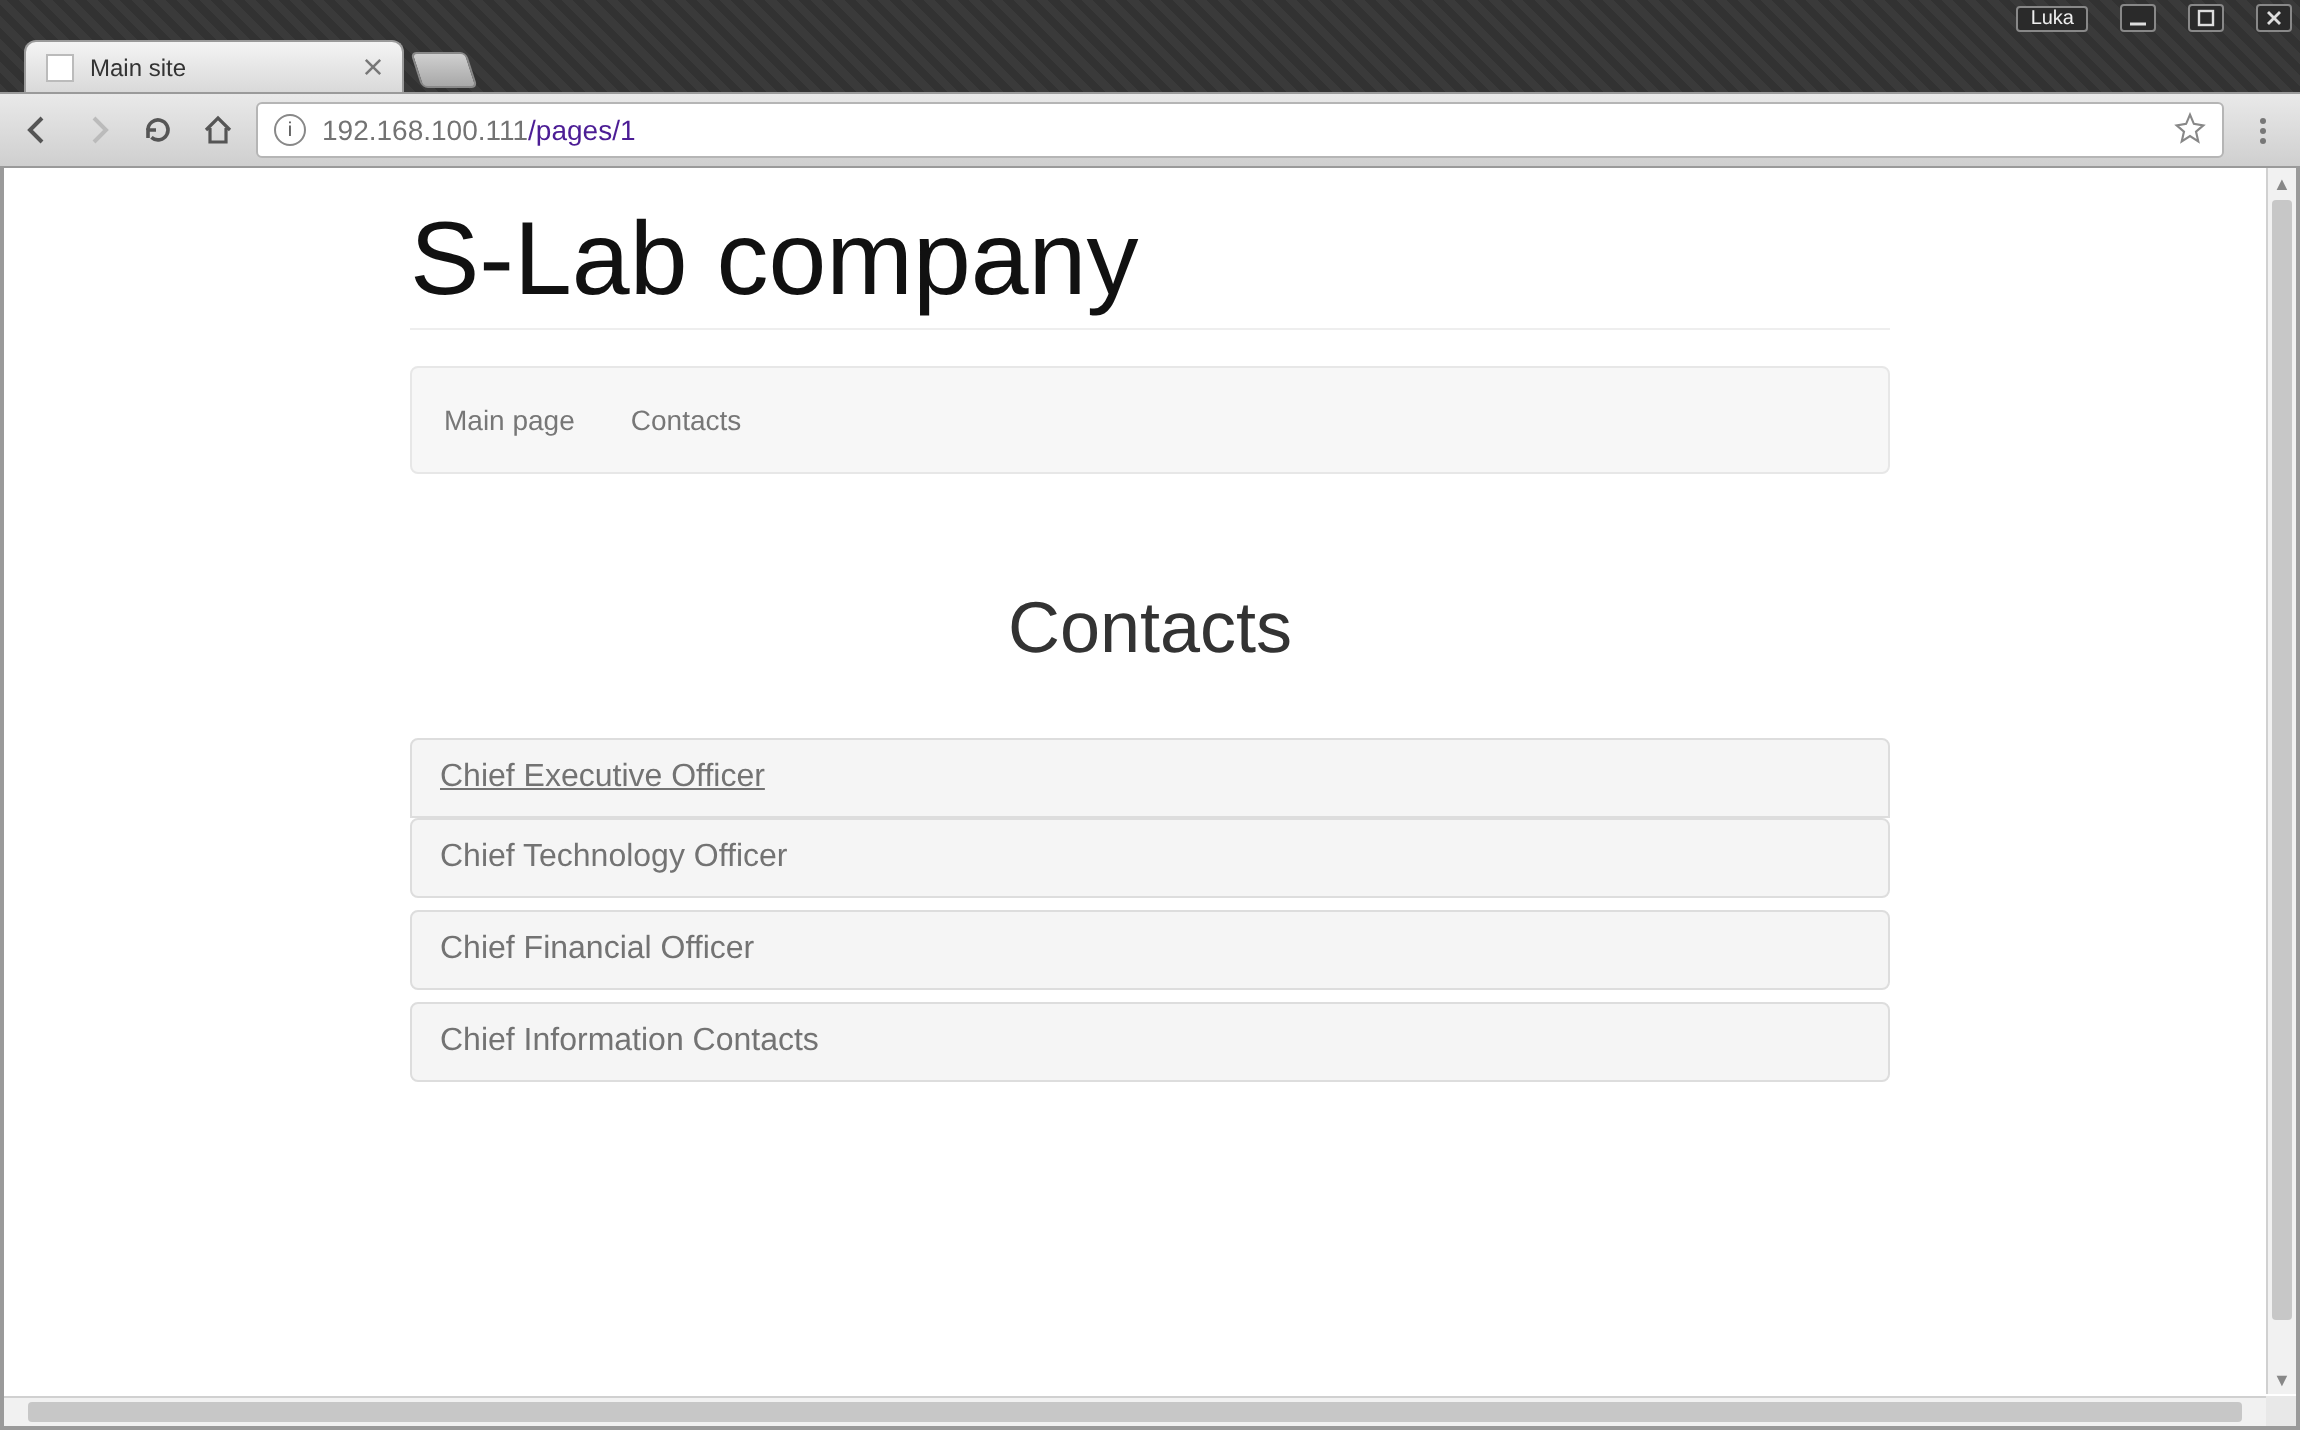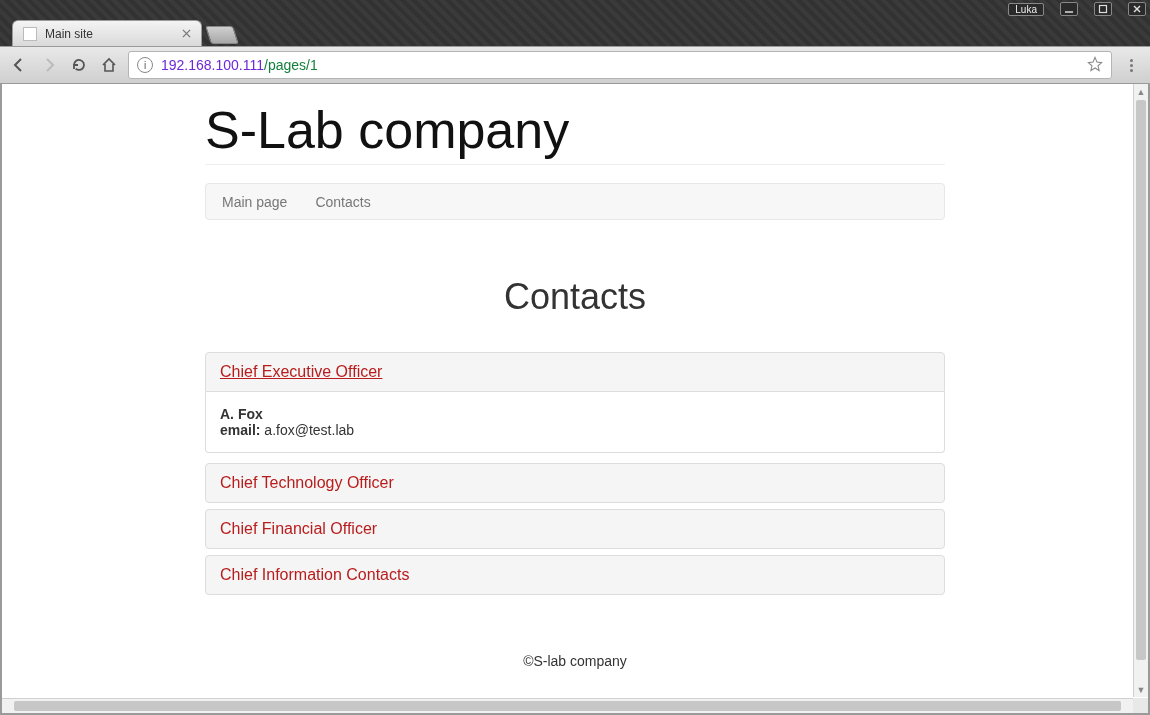--- a/index.html
+++ b/index.html
@@ -58,22 +58,22 @@
     display:flex; align-items:center; gap:8px; padding: 0 8px;
   }
   .navicon { width:22px; height:22px; display:flex; align-items:center; justify-content:center; cursor:pointer; color:#555; }
   .navicon.disabled { color:#aaa; cursor:default; }
   .navicon svg { width:16px; height:16px; }
   .omnibox {
     flex:1; height:28px; background:#fff; border:1px solid #b5b5b5; border-radius:3px;
     display:flex; align-items:center; padding:0 8px; gap:8px; font-size:14px;
   }
   .omnibox .info-icon { width:16px; height:16px; border:1px solid #888; border-radius:50%; display:flex; align-items:center; justify-content:center; font-size:10px; color:#555; }
-  .omnibox .url-host { color:#6d28d9; }
-  .omnibox .url-path { color:#15803d; }
+  .omnibox .url-host { color:#737373; }
+  .omnibox .url-path { color:#4c1d95; }
   .omnibox .star { margin-left:auto; color:#888; cursor:pointer; }
   .menu-dots { width:22px; height:22px; display:flex; flex-direction:column; align-items:center; justify-content:center; gap:2px; cursor:pointer; }
   .menu-dots span { width:3px; height:3px; background:#777; border-radius:50%; }
 
   
   .viewport {
     flex:1; position:relative; background:#9a9a9a;
     padding: 0 2px 2px 2px;
     display:flex; flex-direction:column;
   }
@@ -106,33 +106,33 @@
   .scroll-corner { position:absolute; right:0; bottom:0; width:15px; height:15px; background:#e8e8e8; }
 
   
   .container { width: 740px; margin: 0 auto; padding-top: 16px; padding-bottom: 40px; }
   .site-header {
     font-size: 52px; font-weight: 400; color:#111; border-bottom:1px solid #eee;
     padding-bottom: 4px; margin-bottom: 18px;
   }
   .navbar {
     background:#f7f7f7; border:1px solid #e7e7e7; border-radius:4px;
-    height: 37px; display:flex; align-items:center; padding: 0 16px; gap: 28px;
+    height: 54px; display:flex; align-items:center; padding: 0 16px; gap: 28px;
     font-size: 14px; color:#777;
   }
   .navbar a { color:#777; text-decoration:none; cursor:pointer; }
 
   .page-title {
     margin-top: 56px; text-align:center; font-size: 36px; font-weight:400; color:#333;
   }
 
   .panels { margin-top: 34px; }
   .panel-hd {
     background:#f5f5f5; border:1px solid #ddd; border-radius:4px;
-    padding: 10px 14px; font-size:16px; color:#b91c1c; cursor:pointer;
+    padding: 10px 14px; font-size:16px; color:#737373; cursor:pointer;
     margin-bottom: 6px;
   }
   .panel-open .panel-hd { border-bottom-left-radius:0; border-bottom-right-radius:0; margin-bottom:0; }
   .panel-open .panel-hd span { text-decoration: underline; }
   .panel-body {
     border:1px solid #ddd; border-top:none; border-bottom-left-radius:4px; border-bottom-right-radius:4px;
     padding: 14px; font-size:14px; color:#333; margin-bottom: 10px;
   }
   .panel-body .name { font-weight:bold; }
   .panel-body .email-lbl { font-weight:bold; }
@@ -230,27 +230,20 @@
         </nav>
 
         <h2 class="page-title">Contacts</h2>
 
         <div class="panels">
 
           <div class="panel-open">
             <div class="panel-hd">
               <span>Chief Executive Officer</span>
             </div>
-            <div class="panel-body">
-              <div class="name">A. Fox</div>
-              <div>
-                <span class="email-lbl">email:</span>
-                <span>a.fox@test.lab</span>
-              </div>
-            </div>
           </div>
 
           <div>
             <div class="panel-hd">
               <span>Chief Technology Officer</span>
             </div>
           </div>
 
           <div>
             <div class="panel-hd">
@@ -259,21 +252,20 @@
           </div>
 
           <div>
             <div class="panel-hd">
               <span>Chief Information Contacts</span>
             </div>
           </div>
 
         </div>
 
-        <div class="footer">©S-lab company</div>
       </div>
 
       <div class="vscroll">
         <div class="up">▲</div>
         <div class="thumb"></div>
         <div class="down">▼</div>
       </div>
       <div class="hscroll">
         <div class="thumb"></div>
       </div>

